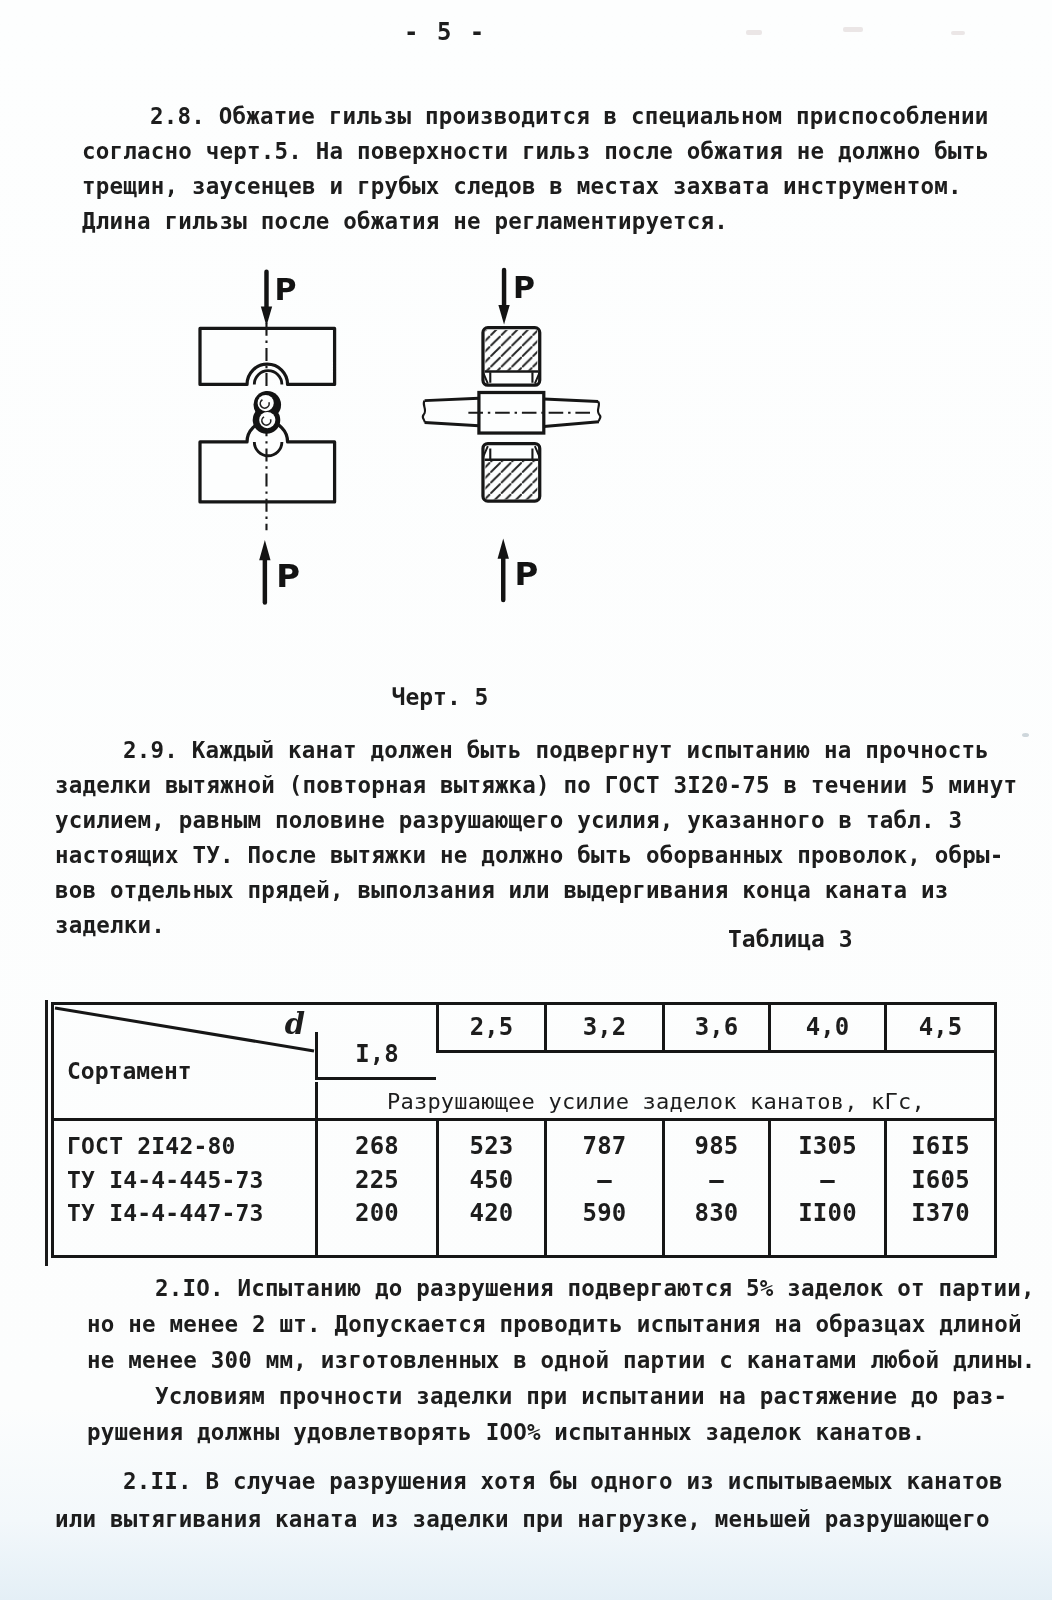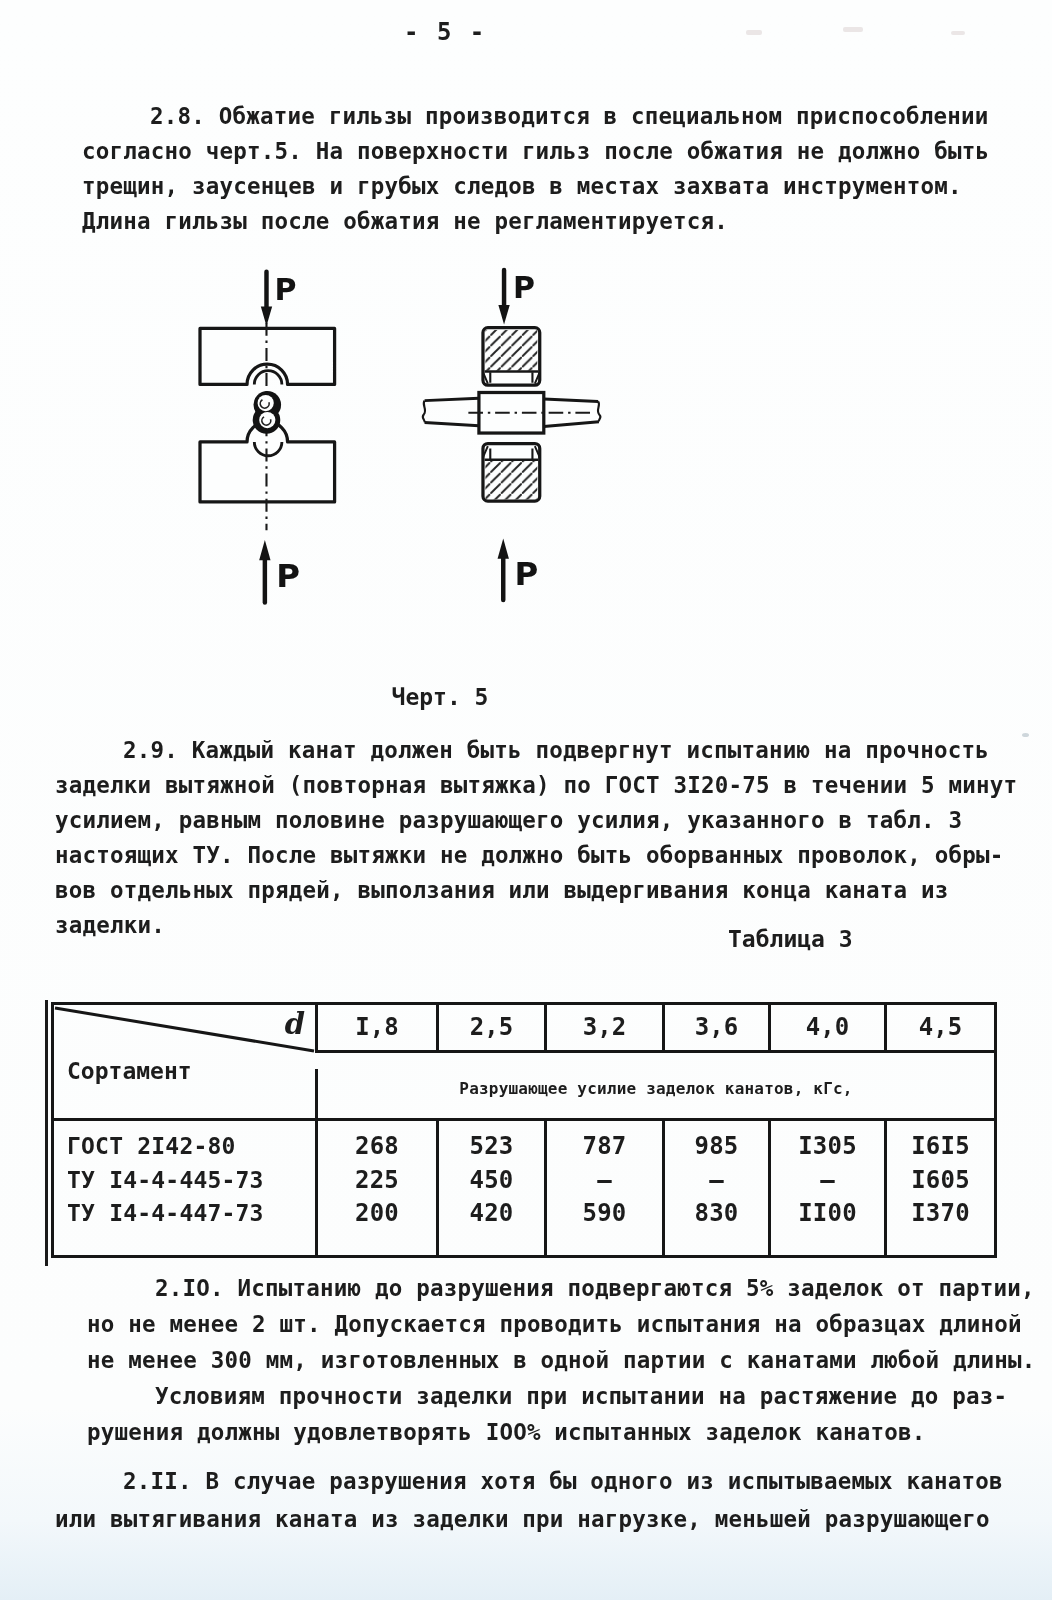--- a/index.html
+++ b/index.html
@@ -32,21 +32,21 @@
   .corner{grid-row:1/3;grid-column:1;position:relative;border-bottom:3px solid #161616;box-sizing:border-box;}
   .corner svg{position:absolute;left:0;top:0;}
   .dlab{position:absolute;right:10px;top:2px;font-family:"DejaVu Serif",serif;
         font-style:italic;font-weight:700;font-size:29px;}
   .cat{position:absolute;left:13px;top:53px;font-size:23px;font-weight:700;}
   .dcell{grid-row:1;height:48px;box-sizing:border-box;border-left:3px solid #161616;
          border-bottom:3px solid #161616;text-align:center;line-height:45px;
          font-size:24px;font-weight:700;}
   .spanhdr{grid-row:2;grid-column:2/8;box-sizing:border-box;border-left:3px solid #161616;
            border-bottom:3px solid #161616;text-align:center;padding-top:6px;}
-  .spanhdr .line{line-height:28px;font-size:16px;font-weight:700;}
+  .spanhdr .line{line-height:28px;font-size:22px;font-weight:400;}
   .tbody{display:grid;grid-template-columns:261px 121px 108px 118px 106px 116px auto;
          height:137px;box-sizing:border-box;}
   .bcol{box-sizing:border-box;padding-top:9px;}
   .bcol.vals{border-left:3px solid #161616;text-align:center;}
   .bcol .line{line-height:33.5px;font-size:24px;font-weight:700;}
   .bcol.labels{padding-left:13px;}
   .bcol.labels .line{font-size:23px;}
 
   
   .art{position:absolute;background:#c9b9b9;opacity:0.35;border-radius:2px;}
@@ -166,21 +166,21 @@
 
   <div class="tblwrap">
     <div class="tgrid hdr">
       <div class="corner">
         <svg width="261" height="113">
           <line x1="1" y1="3" x2="260" y2="46" stroke="#161616" stroke-width="3"></line>
         </svg>
         <span class="dlab">d</span>
         <span class="cat">Сортамент</span>
       </div>
-      <div class="dcell" style="grid-column:2;">I,8</div>
+      <div class="dcell" style="grid-column:2;margin-top:27px;">I,8</div>
       <div class="dcell" style="grid-column:3;">2,5</div>
       <div class="dcell" style="grid-column:4;">3,2</div>
       <div class="dcell" style="grid-column:5;">3,6</div>
       <div class="dcell" style="grid-column:6;">4,0</div>
       <div class="dcell" style="grid-column:7;">4,5</div>
       <div class="spanhdr">
         <div class="line">Разрушающее усилие заделок канатов, кГс,</div>
       </div>
     </div>
     <div class="tbody">

